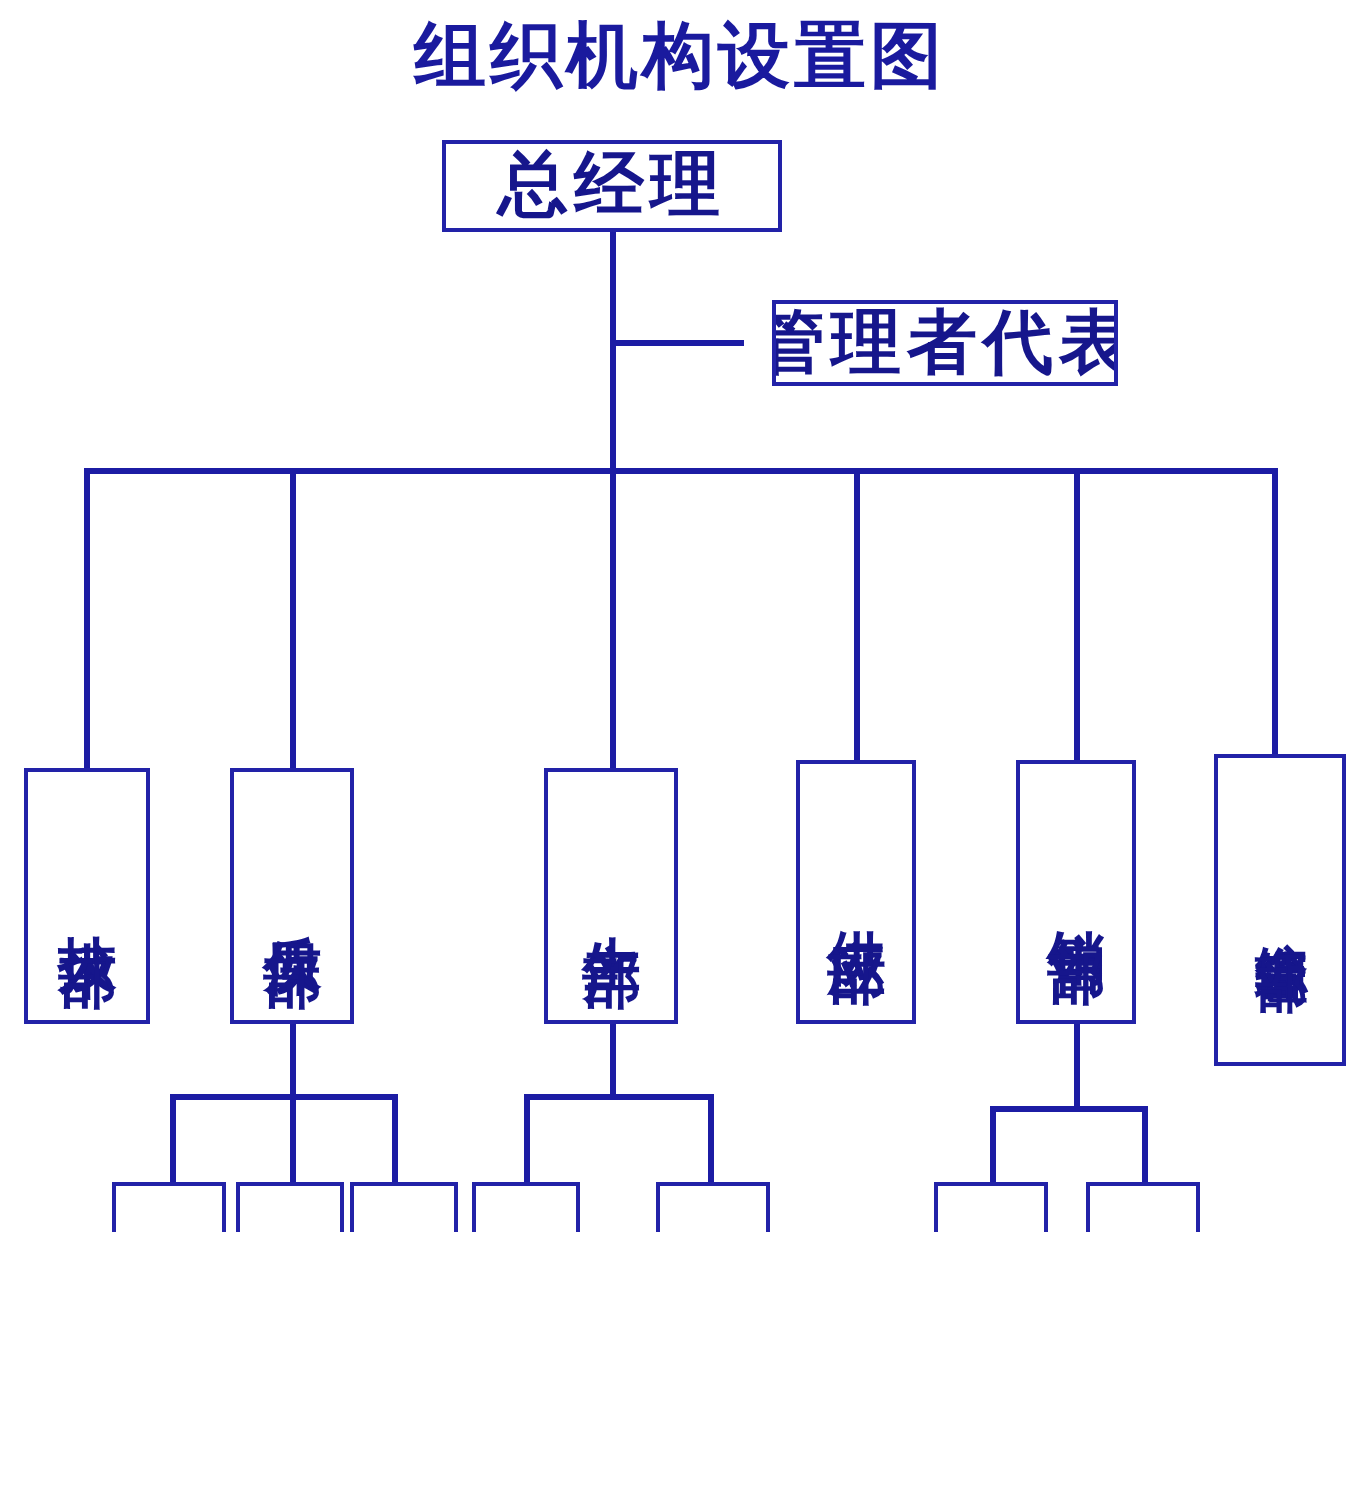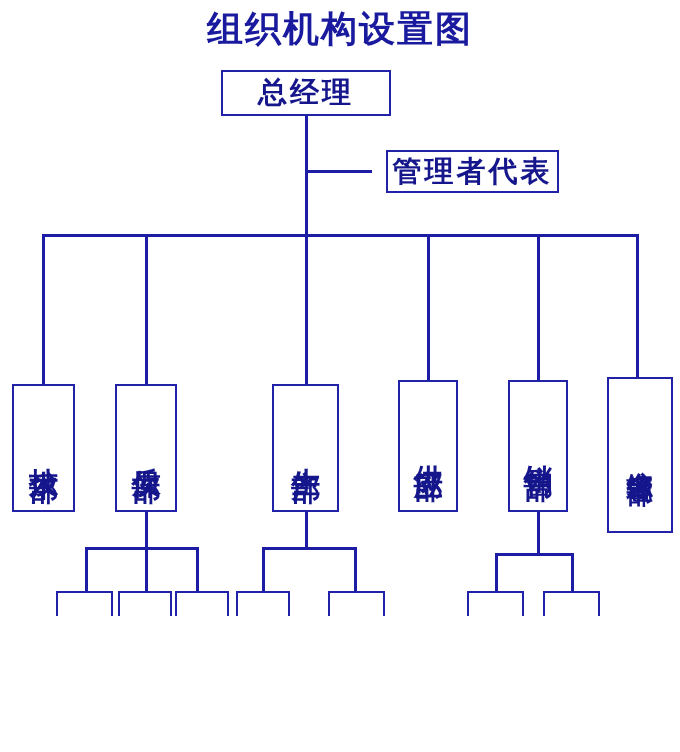--- a/index.html
+++ b/index.html
@@ -47,21 +47,21 @@
     overflow: hidden;
   }
   .node .label {
     display: block;
     text-align: center;
     line-height: 1.02;
   }
 
   
   .node.horiz .label {
-    font-size: 29px;
+    font-size: 35px;
     letter-spacing: 3px;
     white-space: nowrap;
   }
 
   
   .node.vert .label {
     writing-mode: vertical-rl;
     text-orientation: upright;
     font-size: 29px;
     letter-spacing: 3px;

